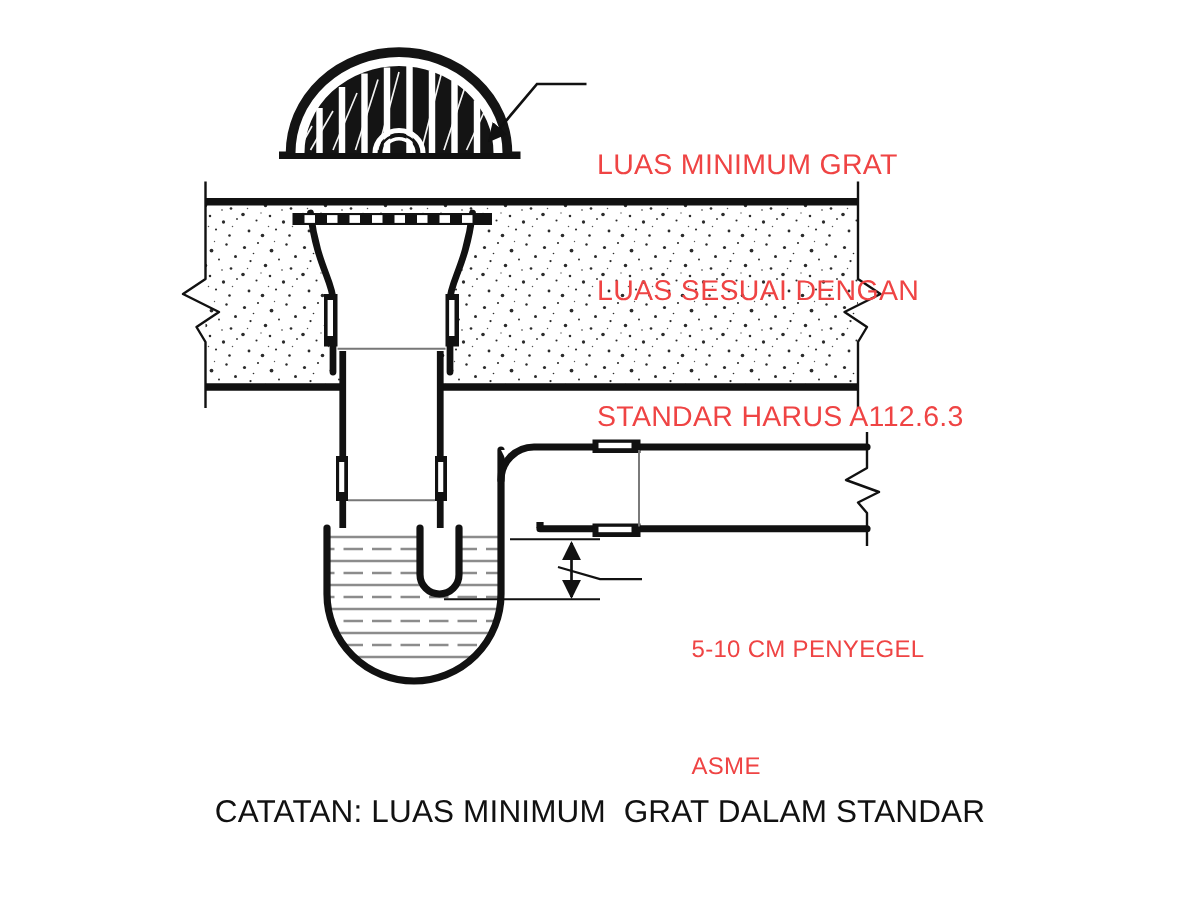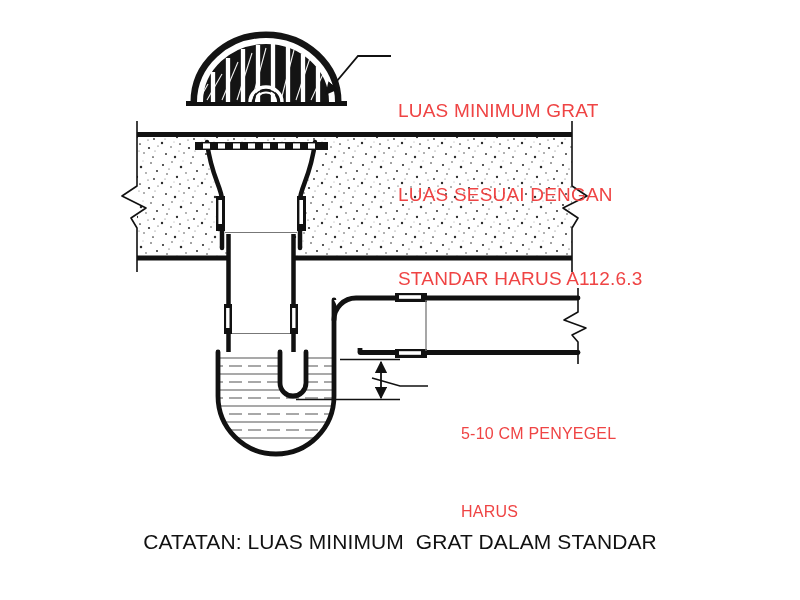--- a/index.html
+++ b/index.html
@@ -306,21 +306,21 @@
   </svg>
 
   <div class="callout" id="callout-grate">
     <span class="note-line">LUAS MINIMUM GRAT</span>
     <span class="note-line">LUAS SESUAI DENGAN</span>
     <span class="note-line">STANDAR HARUS A112.6.3</span>
   </div>
 
   <div class="callout" id="callout-seal">
     <span class="note-line">5-10 CM PENYEGEL</span>
-    <span class="note-line">HARUS</span>
+    <span class="note-line">ASME</span>
   </div>
 
   <div id="note-block">
     <span class="note-line">CATATAN: LUAS MINIMUM  GRAT DALAM STANDAR</span>
     
     
     
   </div>
 
 </div>

